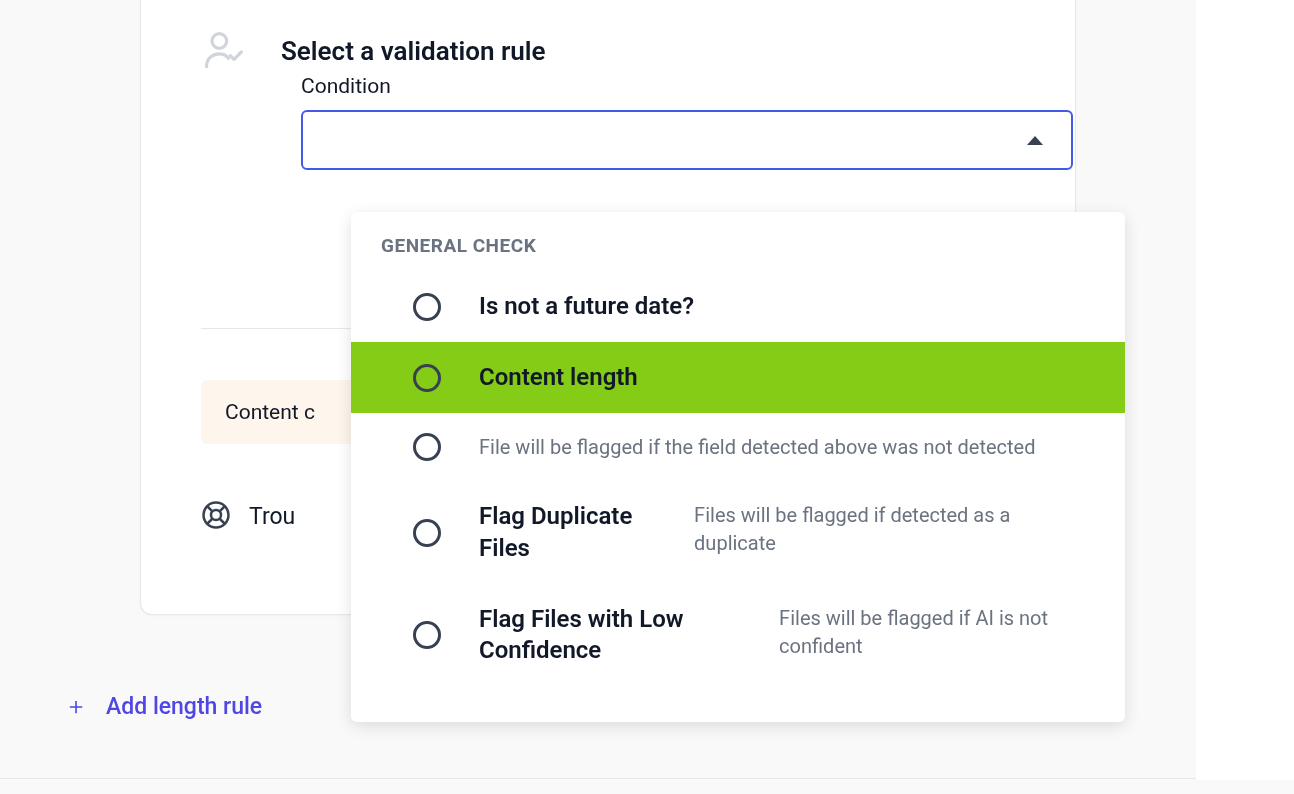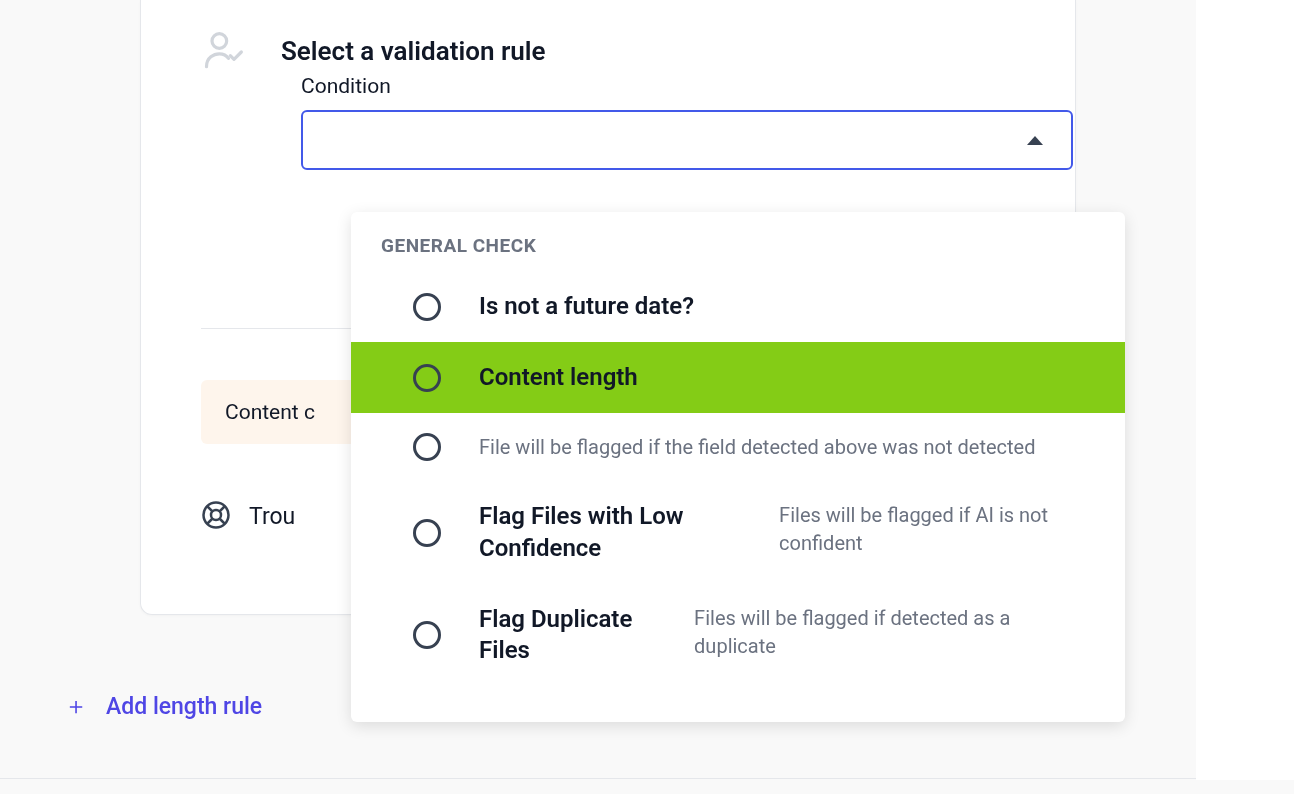--- a/index.html
+++ b/index.html
@@ -257,30 +257,30 @@
   <div class="dropdown-item">
     <div class="radio-circle"></div>
     <div class="item-text">
       <div class="item-desc">File will be flagged if the field detected above was not detected</div>
     </div>
   </div>
 
   <div class="dropdown-item">
     <div class="radio-circle"></div>
     <div class="item-text">
+      <div class="item-title">Flag Duplicate Files</div>
+      <div class="item-desc">Files will be flagged if detected as a duplicate</div>
+    </div>
+  </div>
+
+  <div class="dropdown-item">
+    <div class="radio-circle"></div>
+    <div class="item-text">
       <div class="item-title">Flag Files with Low Confidence</div>
       <div class="item-desc">Files will be flagged if AI is not confident</div>
-    </div>
-  </div>
-
-  <div class="dropdown-item">
-    <div class="radio-circle"></div>
-    <div class="item-text">
-      <div class="item-title">Flag Duplicate Files</div>
-      <div class="item-desc">Files will be flagged if detected as a duplicate</div>
     </div>
   </div>
 </div>
 
 <div class="add-rule-link">
   <span class="plus-sign">＋</span>
   <span>Add length rule</span>
 </div>
 
 <div class="bottom-line"></div>

